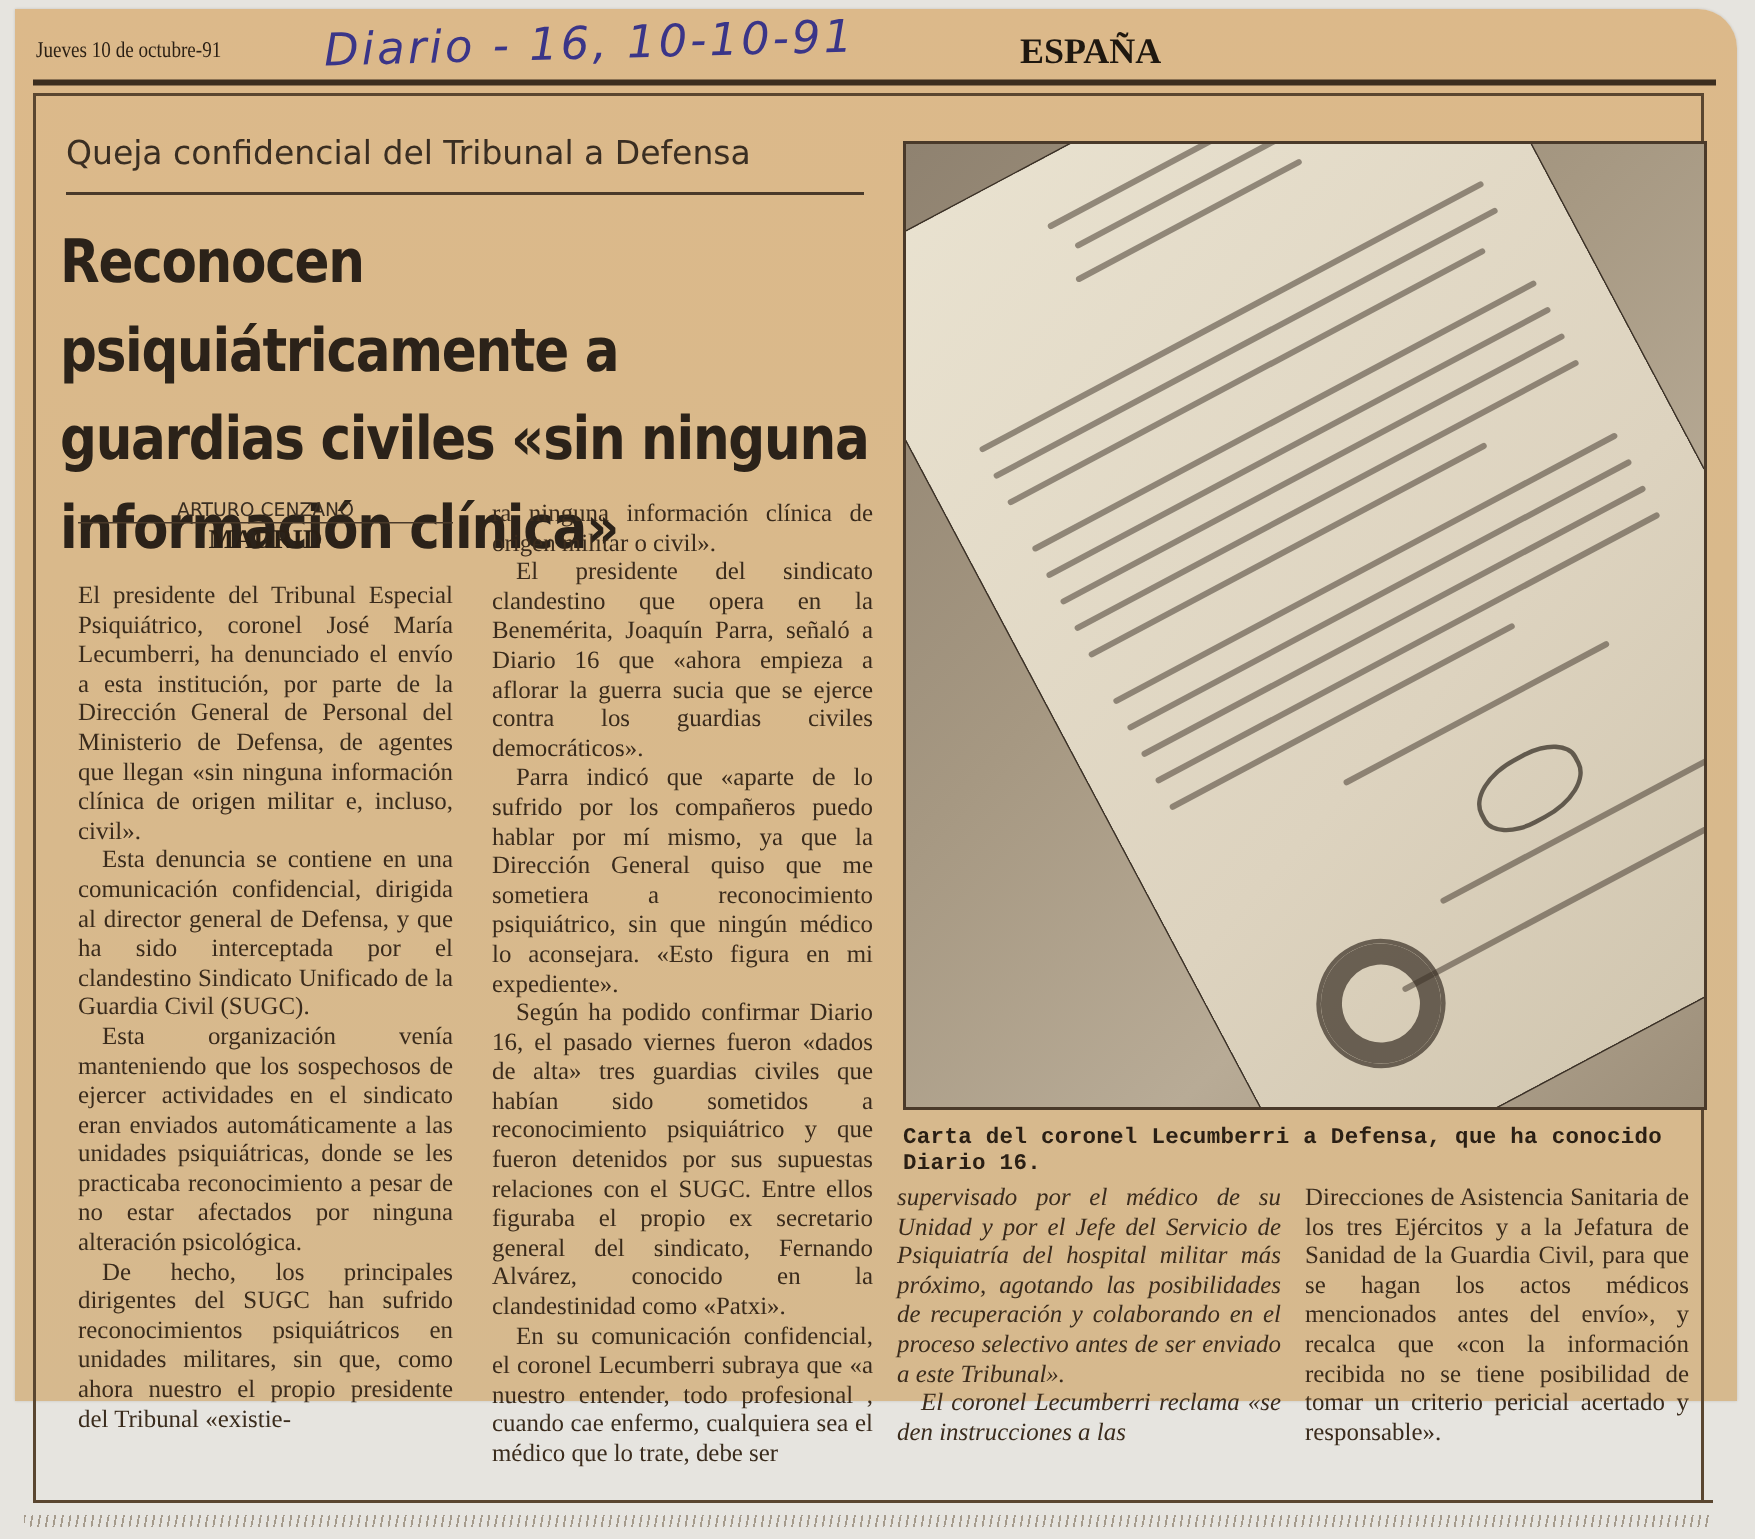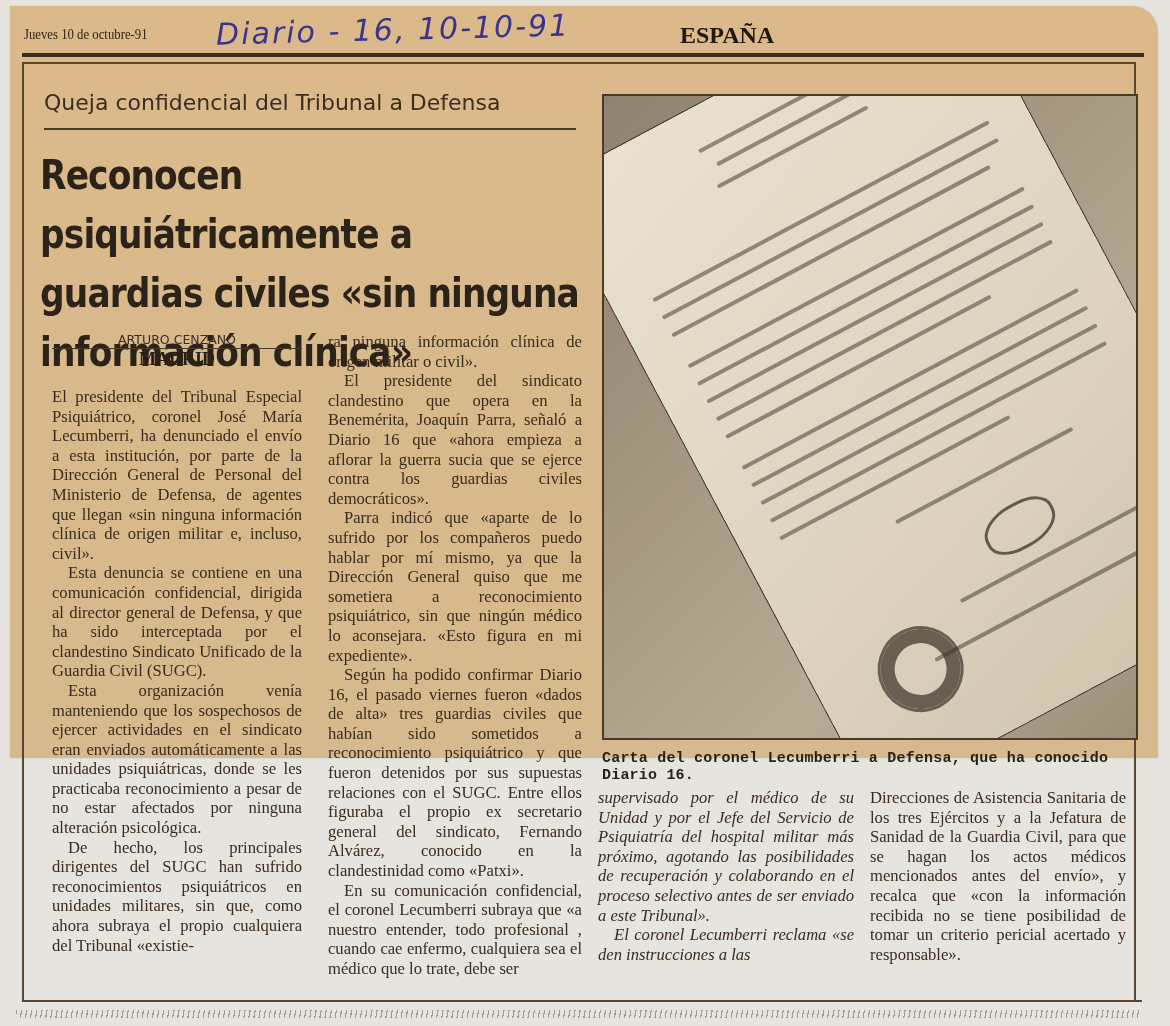--- a/index.html
+++ b/index.html
@@ -3,21 +3,21 @@
 <meta charset="utf-8">
 <style>
   html, body { margin:0; padding:0; }
   body {
     width:1170px; height:1026px; overflow:hidden;
     background:#e6e4df;
     font-family:"Liberation Serif", serif;
     position:relative;
   }
   .clipping {
-    position:absolute; left:10px; top:6px; width:1148px; height:752px;
+    position:absolute; left:10px; top:6px; width:1148px; height:928px;
     background:linear-gradient(180deg,#dcb98a 0%,#d9b98b 40%,#d6b98e 100%);
     border-top-right-radius:26px;
     box-shadow:0 0 2px rgba(0,0,0,0.15);
   }
   .masthead { position:absolute; left:0; top:0; width:100%; height:48px; }
   .dateline {
     position:absolute; left:14px; top:20px;
     font-family:"Liberation Serif", serif; font-size:15px; color:#2a1f14;
     transform:scaleX(0.85); transform-origin:left;
   }
@@ -116,21 +116,21 @@
 
   <div class="byline-block">
     <div class="byline">ARTURO CENZANO</div>
     <div class="place">MADRID</div>
   </div>
 
   <div class="col col1">
     <p class="noindent">El presidente del Tribunal Especial Psiquiátrico, coronel José María Lecumberri, ha denunciado el envío a esta institución, por parte de la Dirección General de Personal del Ministerio de Defensa, de agentes que llegan «sin ninguna información clínica de origen militar e, incluso, civil».</p>
     <p>Esta denuncia se contiene en una comunicación confidencial, dirigida al director general de Defensa, y que ha sido interceptada por el clandestino Sindicato Unificado de la Guardia Civil (SUGC).</p>
     <p>Esta organización venía manteniendo que los sospechosos de ejercer actividades en el sindicato eran enviados automáticamente a las unidades psiquiátricas, donde se les practicaba reconocimiento a pesar de no estar afectados por ninguna alteración psicológica.</p>
-    <p>De hecho, los principales dirigentes del SUGC han sufrido reconocimientos psiquiátricos en unidades militares, sin que, como ahora subraya el propio cualquiera del Tribunal «existie-</p>
+    <p>De hecho, los principales dirigentes del SUGC han sufrido reconocimientos psiquiátricos en unidades militares, sin que, como ahora nuestro el propio presidente del Tribunal «existie-</p>
   </div>
 
   <div class="col col2">
     <p class="noindent">ra ninguna información clínica de origen militar o civil».</p>
     <p>El presidente del sindicato clandestino que opera en la Benemérita, Joaquín Parra, señaló a Diario 16 que «ahora empieza a aflorar la guerra sucia que se ejerce contra los guardias civiles democráticos».</p>
     <p>Parra indicó que «aparte de lo sufrido por los compañeros puedo hablar por mí mismo, ya que la Dirección General quiso que me sometiera a reconocimiento psiquiátrico, sin que ningún médico lo aconsejara. «Esto figura en mi expediente».</p>
     <p>Según ha podido confirmar Diario 16, el pasado viernes fueron «dados de alta» tres guardias civiles que habían sido sometidos a reconocimiento psiquiátrico y que fueron detenidos por sus supuestas relaciones con el SUGC. Entre ellos figuraba el propio ex secretario general del sindicato, Fernando Alvárez, conocido en la clandestinidad como «Patxi».</p>
     <p>En su comunicación confidencial, el coronel Lecumberri subraya que «a nuestro entender, todo profesional , cuando cae enfermo, cualquiera sea el médico que lo trate, debe ser</p>
   </div>
 

